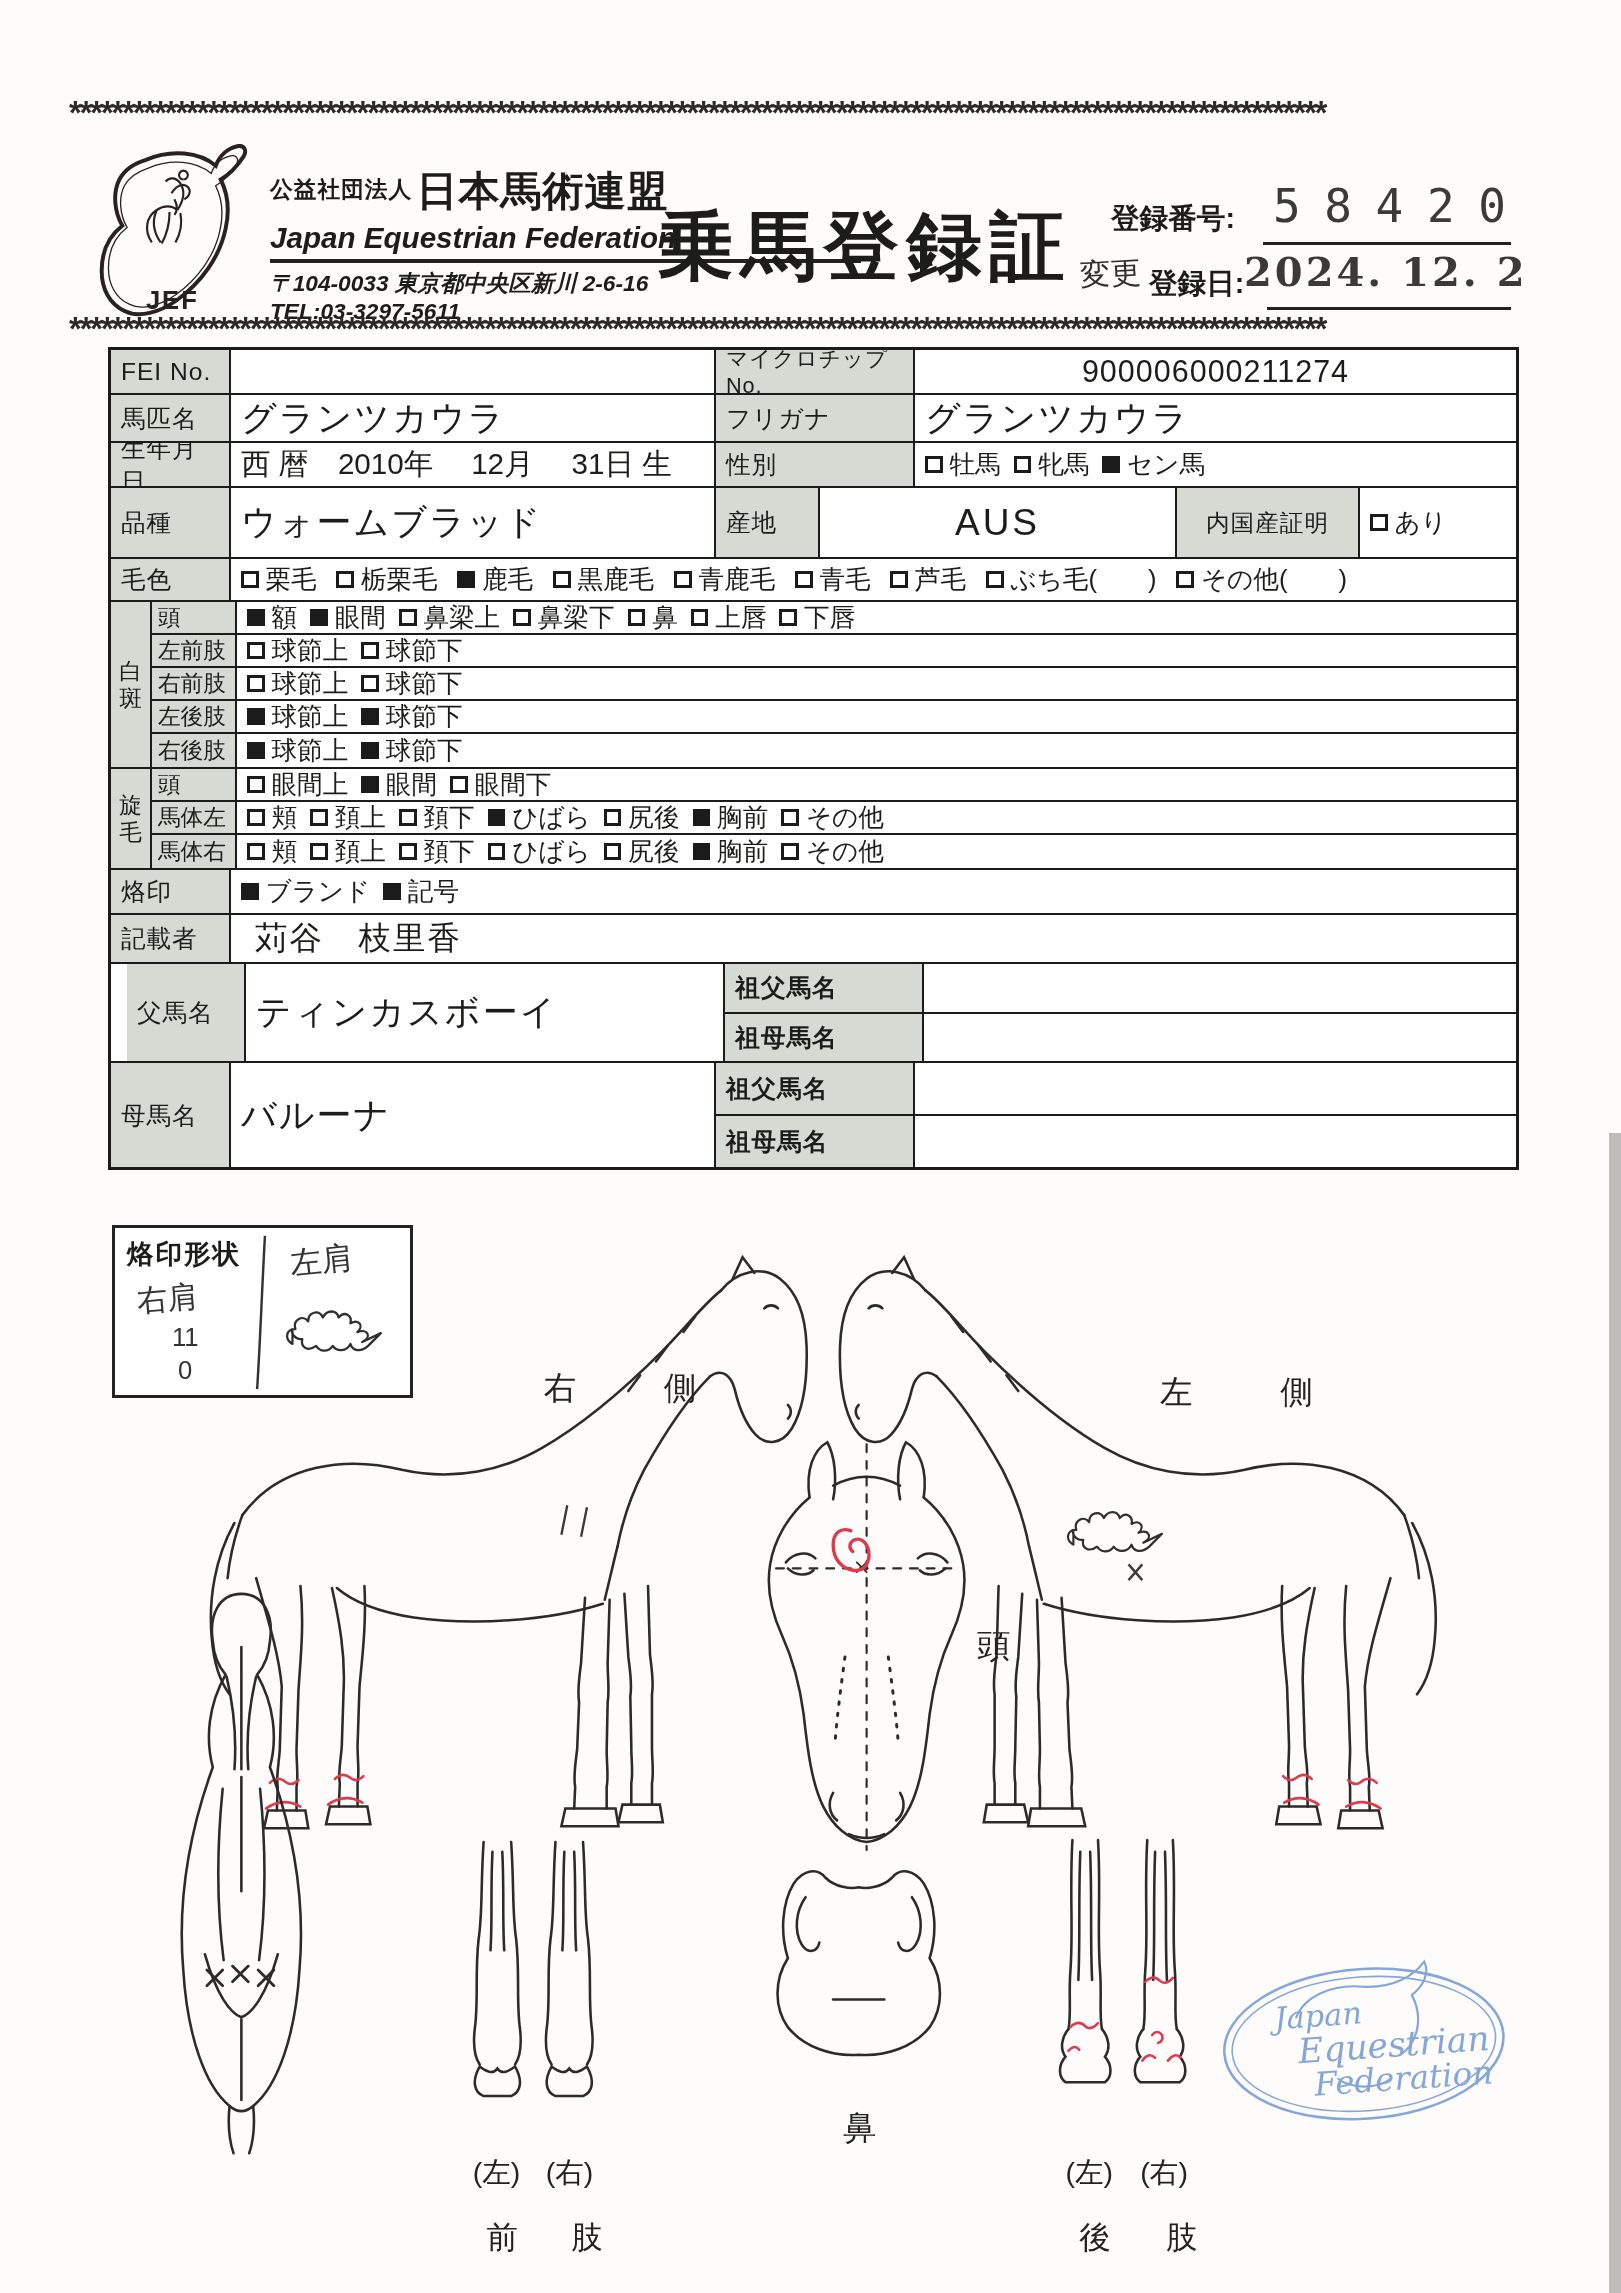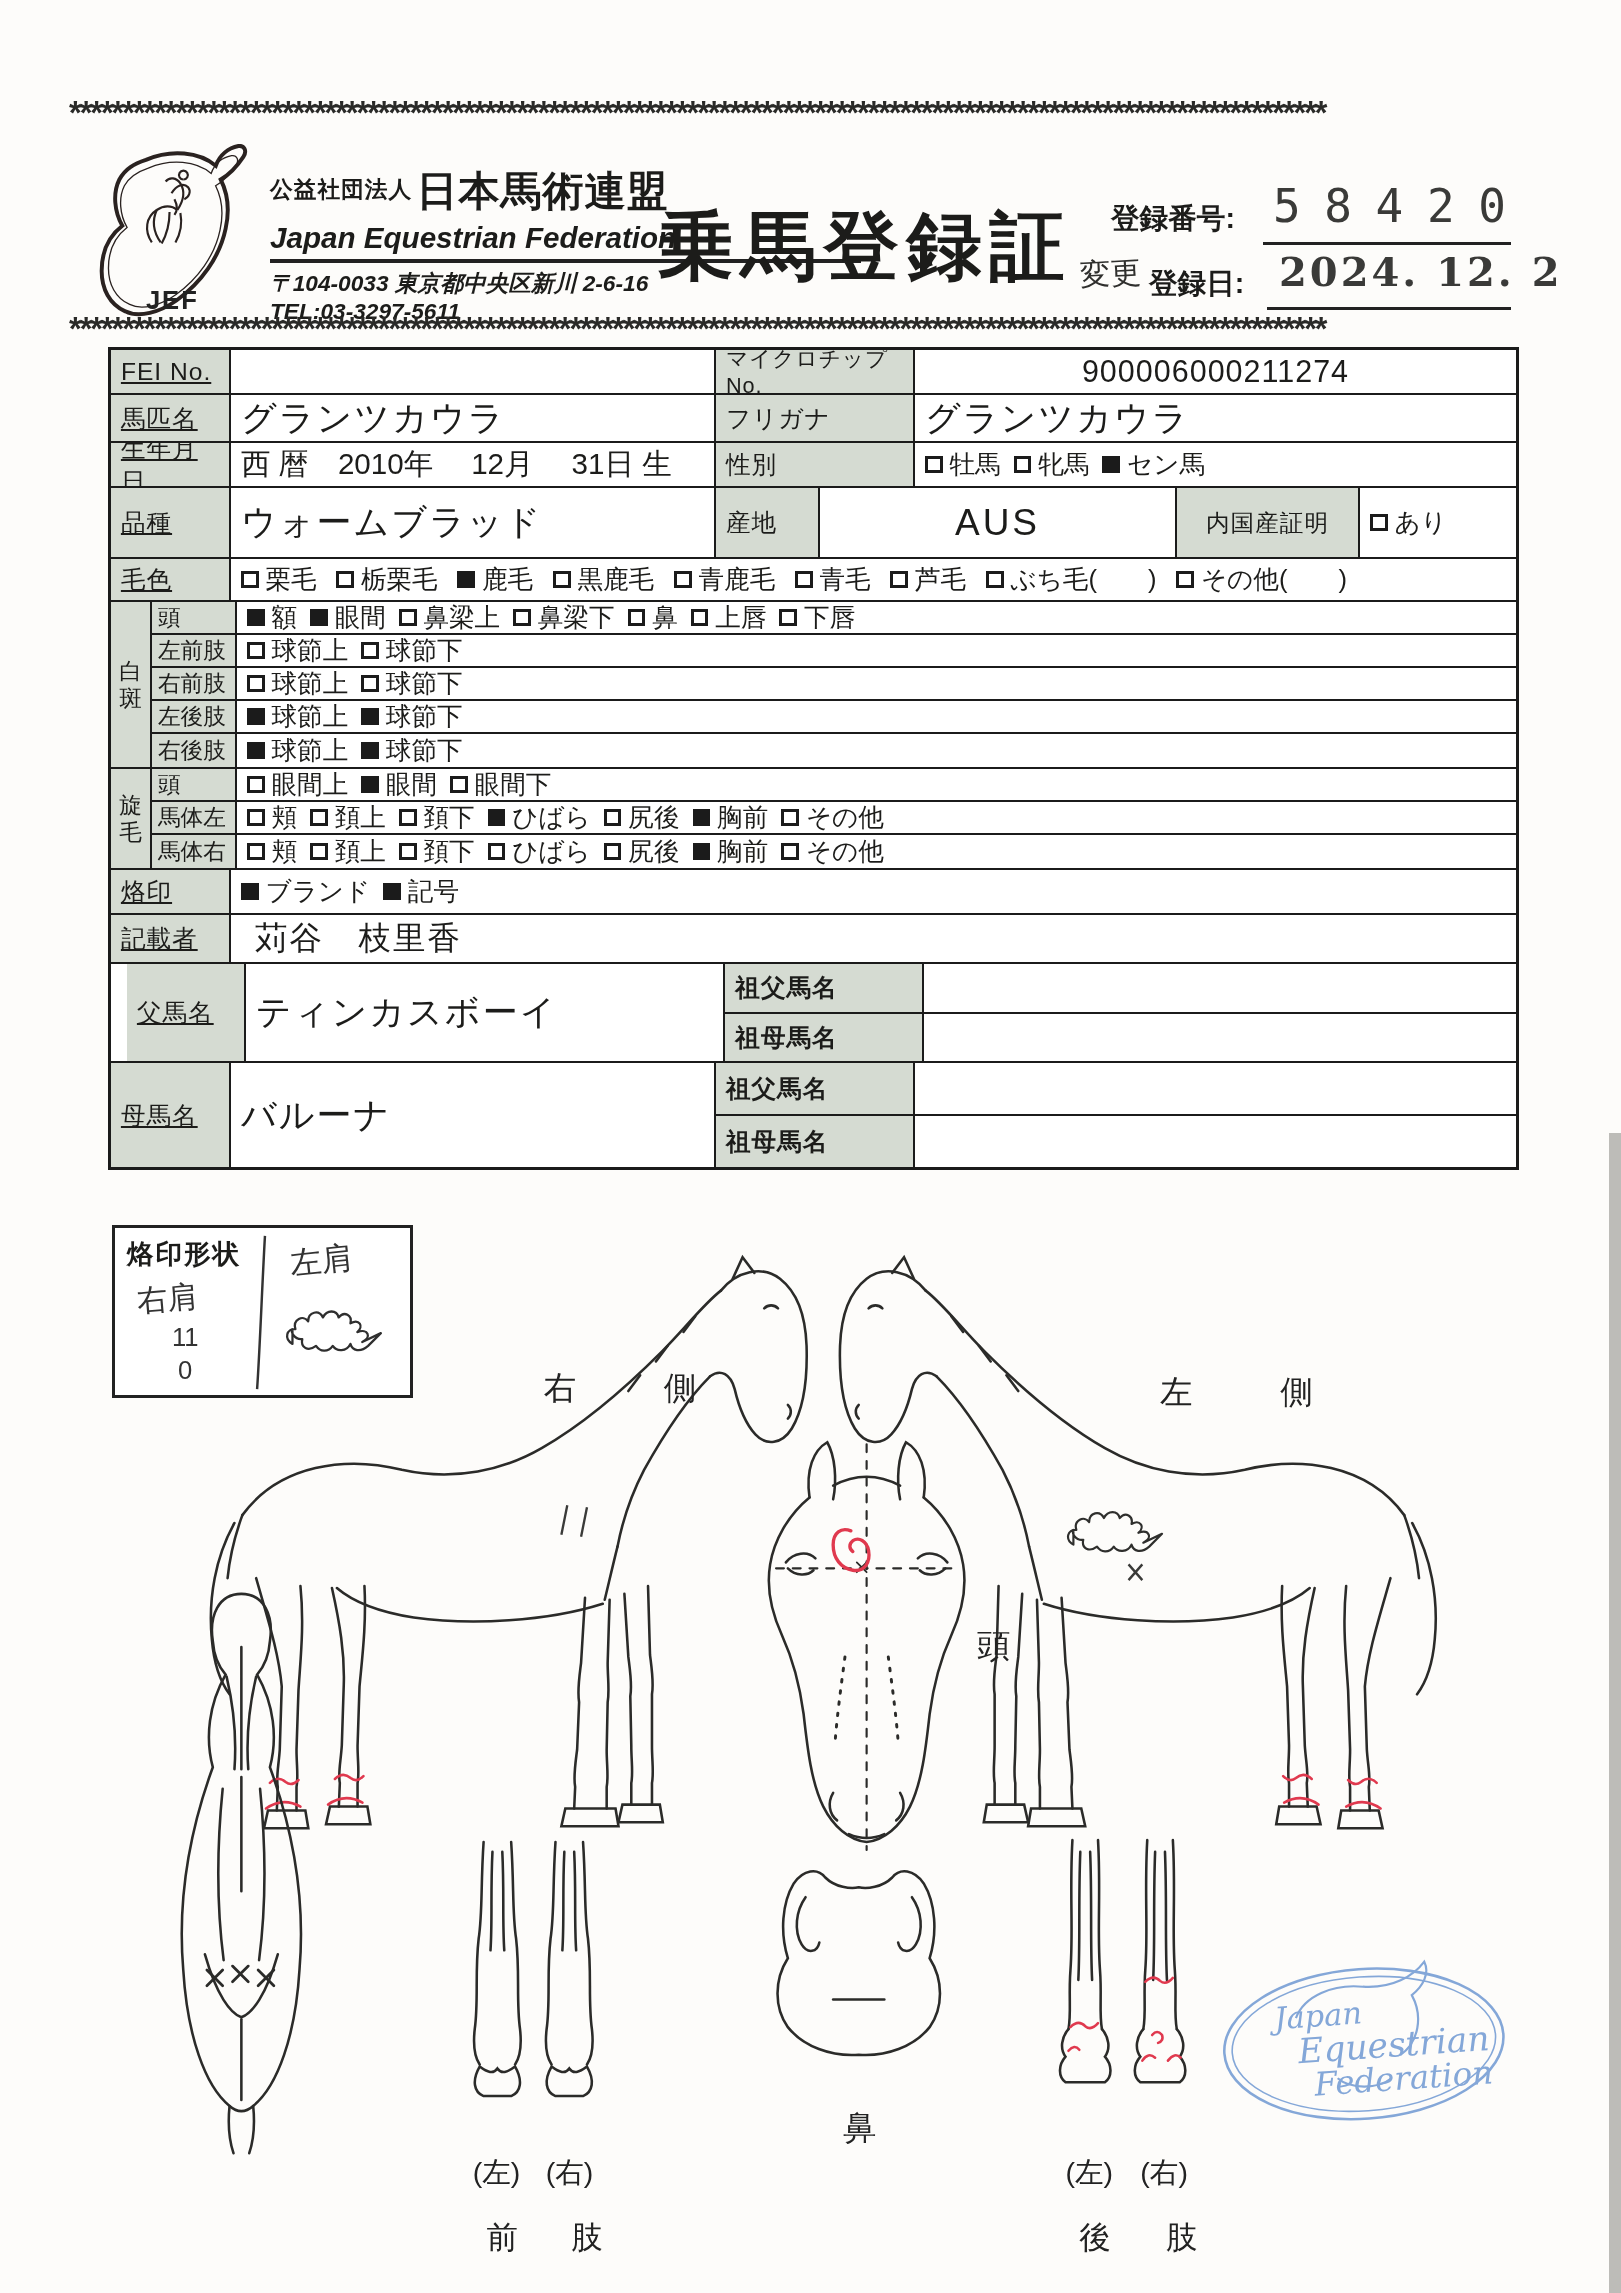--- a/index.html
+++ b/index.html
@@ -25,21 +25,21 @@
   .uline{position:absolute;height:3px;background:#222;}
   
   .regtable{position:absolute;left:108px;top:347px;width:1411px;border:3px solid #1b1b1b;
             background:#fff;box-sizing:border-box;}
   .trow{display:flex;border-bottom:2px solid #1b1b1b;box-sizing:border-box;}
   .trow.last{border-bottom:none;}
   .cell{border-right:2px solid #1b1b1b;display:flex;align-items:center;
         box-sizing:border-box;padding:0 9.9px;overflow:hidden;}
   .cell.end{border-right:none;}
   .lab{background:#d5dbd2;font-size:24.6px;letter-spacing:1px;}
-  .w122{width:120px;text-decoration:underline;} .w492{width:485px;} .w202{width:199px;} .w610{width:601px;}
+  .w122{width:120px;} .w492{width:485px;} .w202{width:199px;} .w610{width:601px;}
   .w106{width:104px;} .w362{width:357px;} .w186{width:183px;} .w158{width:156px;}
   .w1304{width:1285px;padding-left:24px;} .fill{flex:1;}
   .h46{height:45px;} .h56{height:48px;} .h72{height:71px;} .h44{height:43px;}
   .h50{height:49px;} .h100{height:99px;padding-left:16px;} .h106{height:104px;}
   .val-lg{font-size:35px;letter-spacing:2px;}
   .val-md{font-size:30.5px;letter-spacing:1px;}
   .ctr{justify-content:center;}
   .group{display:flex;border-bottom:2px solid #1b1b1b;box-sizing:border-box;}
   .gcol{width:41px;background:#d5dbd2;border-right:2px solid #1b1b1b;display:flex;
         align-items:center;justify-content:center;font-size:22.7px;line-height:1.15;
@@ -108,21 +108,21 @@
   </div>
 
   <div class="abs doc-title" style="left:638px;top:197px">乗馬登録証</div>
 
   <div class="abs regno-label" style="left:1111px;top:199px">登録番号:</div>
   <div class="abs regno-val" style="left:1273px;top:179px">58420</div>
   <div class="uline" style="left:1263px;top:242px;width:248px"></div>
 
   <div class="abs hand" style="left:1080px;top:254px">変更</div>
   <div class="abs regdate-label" style="left:1149px;top:264px">登録日:</div>
-  <div class="abs regdate-val" style="left:1279px;top:248px">2024. 12. 2</div>
+  <div class="abs regdate-val" style="left:1244px;top:248px">2024. 12. 2</div>
   <div class="uline" style="left:1267px;top:307px;width:244px"></div>
 
   <div class="ast" style="top:311px">**********************************************************************************************************************</div>
 
   <div class="regtable">
 
     <div class="trow h46">
       <div class="cell lab w122">FEI No.</div>
       <div class="cell w492 val-md"></div>
       <div class="cell lab w202" style="font-size:21.7px">マイクロチップNo.</div>

